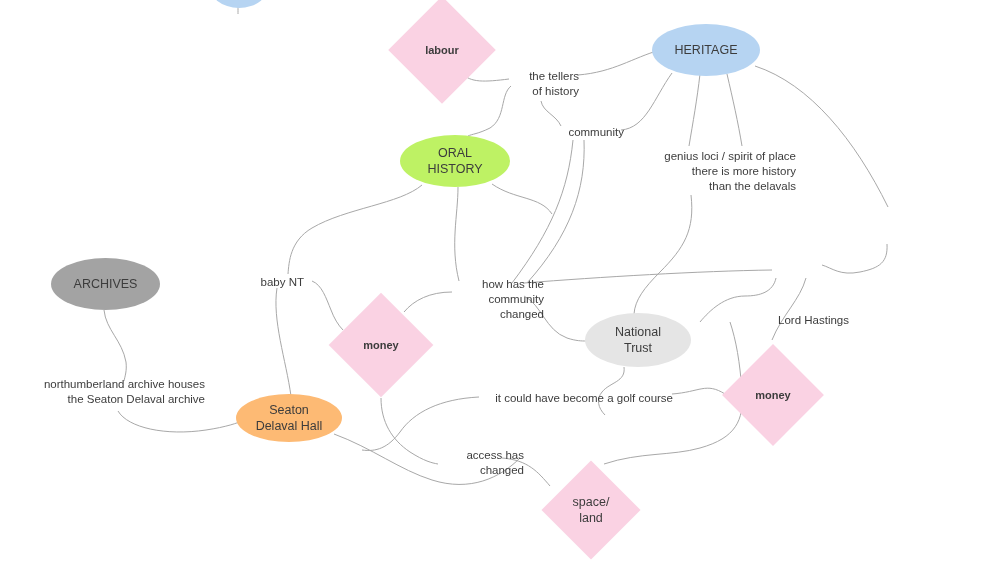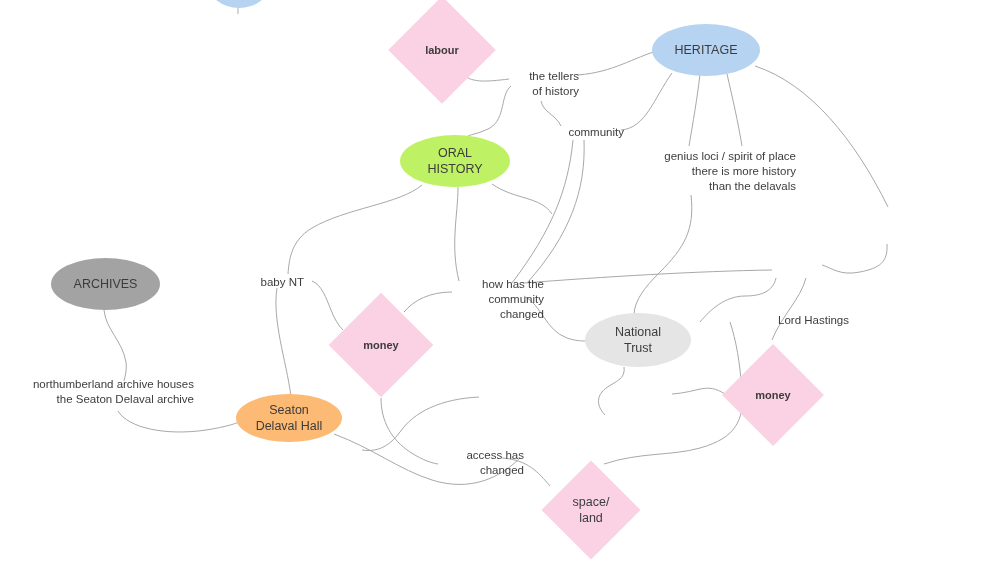--- a/index.html
+++ b/index.html
@@ -200,20 +200,21 @@
 
 
   <div class="textnode size-sm" style="left:771px; top:265px; width:78px;margin-top:48px;">Lord Hastings</div>
 
   <div class="textnode size-sm" style="left:256px; top:275px; width:48px;">baby NT</div>
 
   <div class="textnode size-sm" style="left:472px; top:277px; width:72px;">how has the
 community
 changed</div>
 
-  <div class="textnode size-sm" style="left:22px; top:377px; width:172px;">northumberland archive houses
+  <div class="textnode size-sm" style="left:33px; top:377px; width:172px;">northumberland archive houses
 the Seaton Delaval archive</div>
 
+  <div class="textnode size-sm" style="left:479px; top:391px; width:194px;">it could have become a golf course</div>
 
   <div class="textnode size-sm" style="left:460px; top:448px; width:64px;">access has
 changed</div>
 
 </div>
 
 </body></html>

